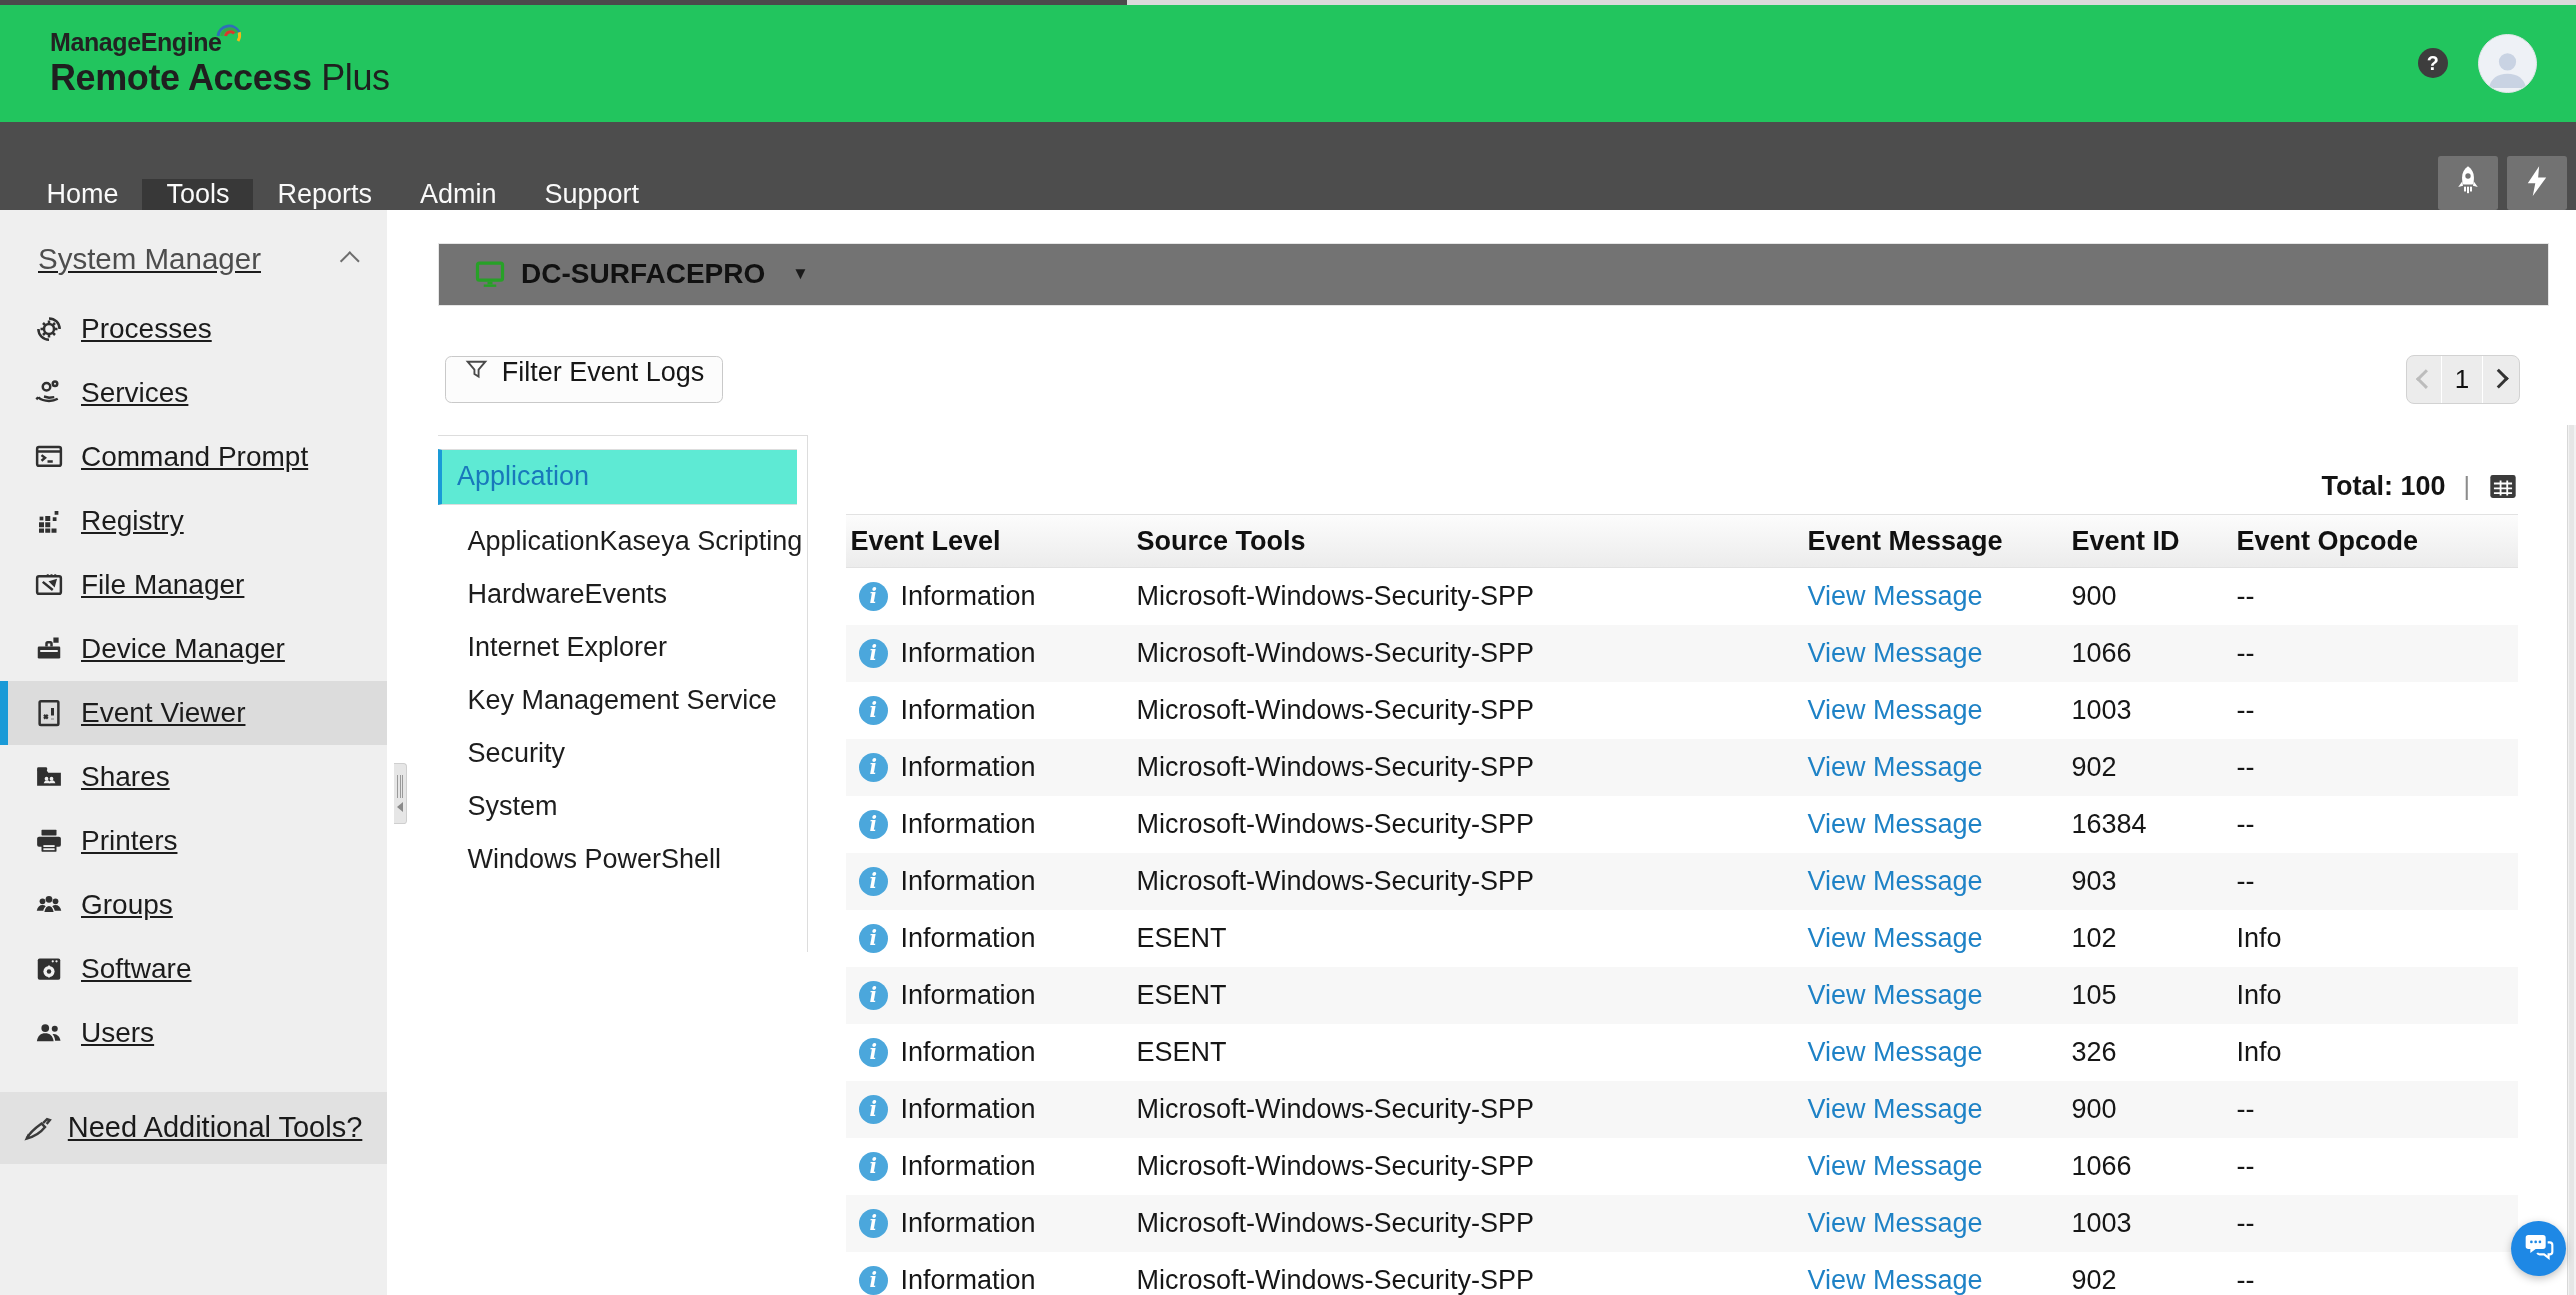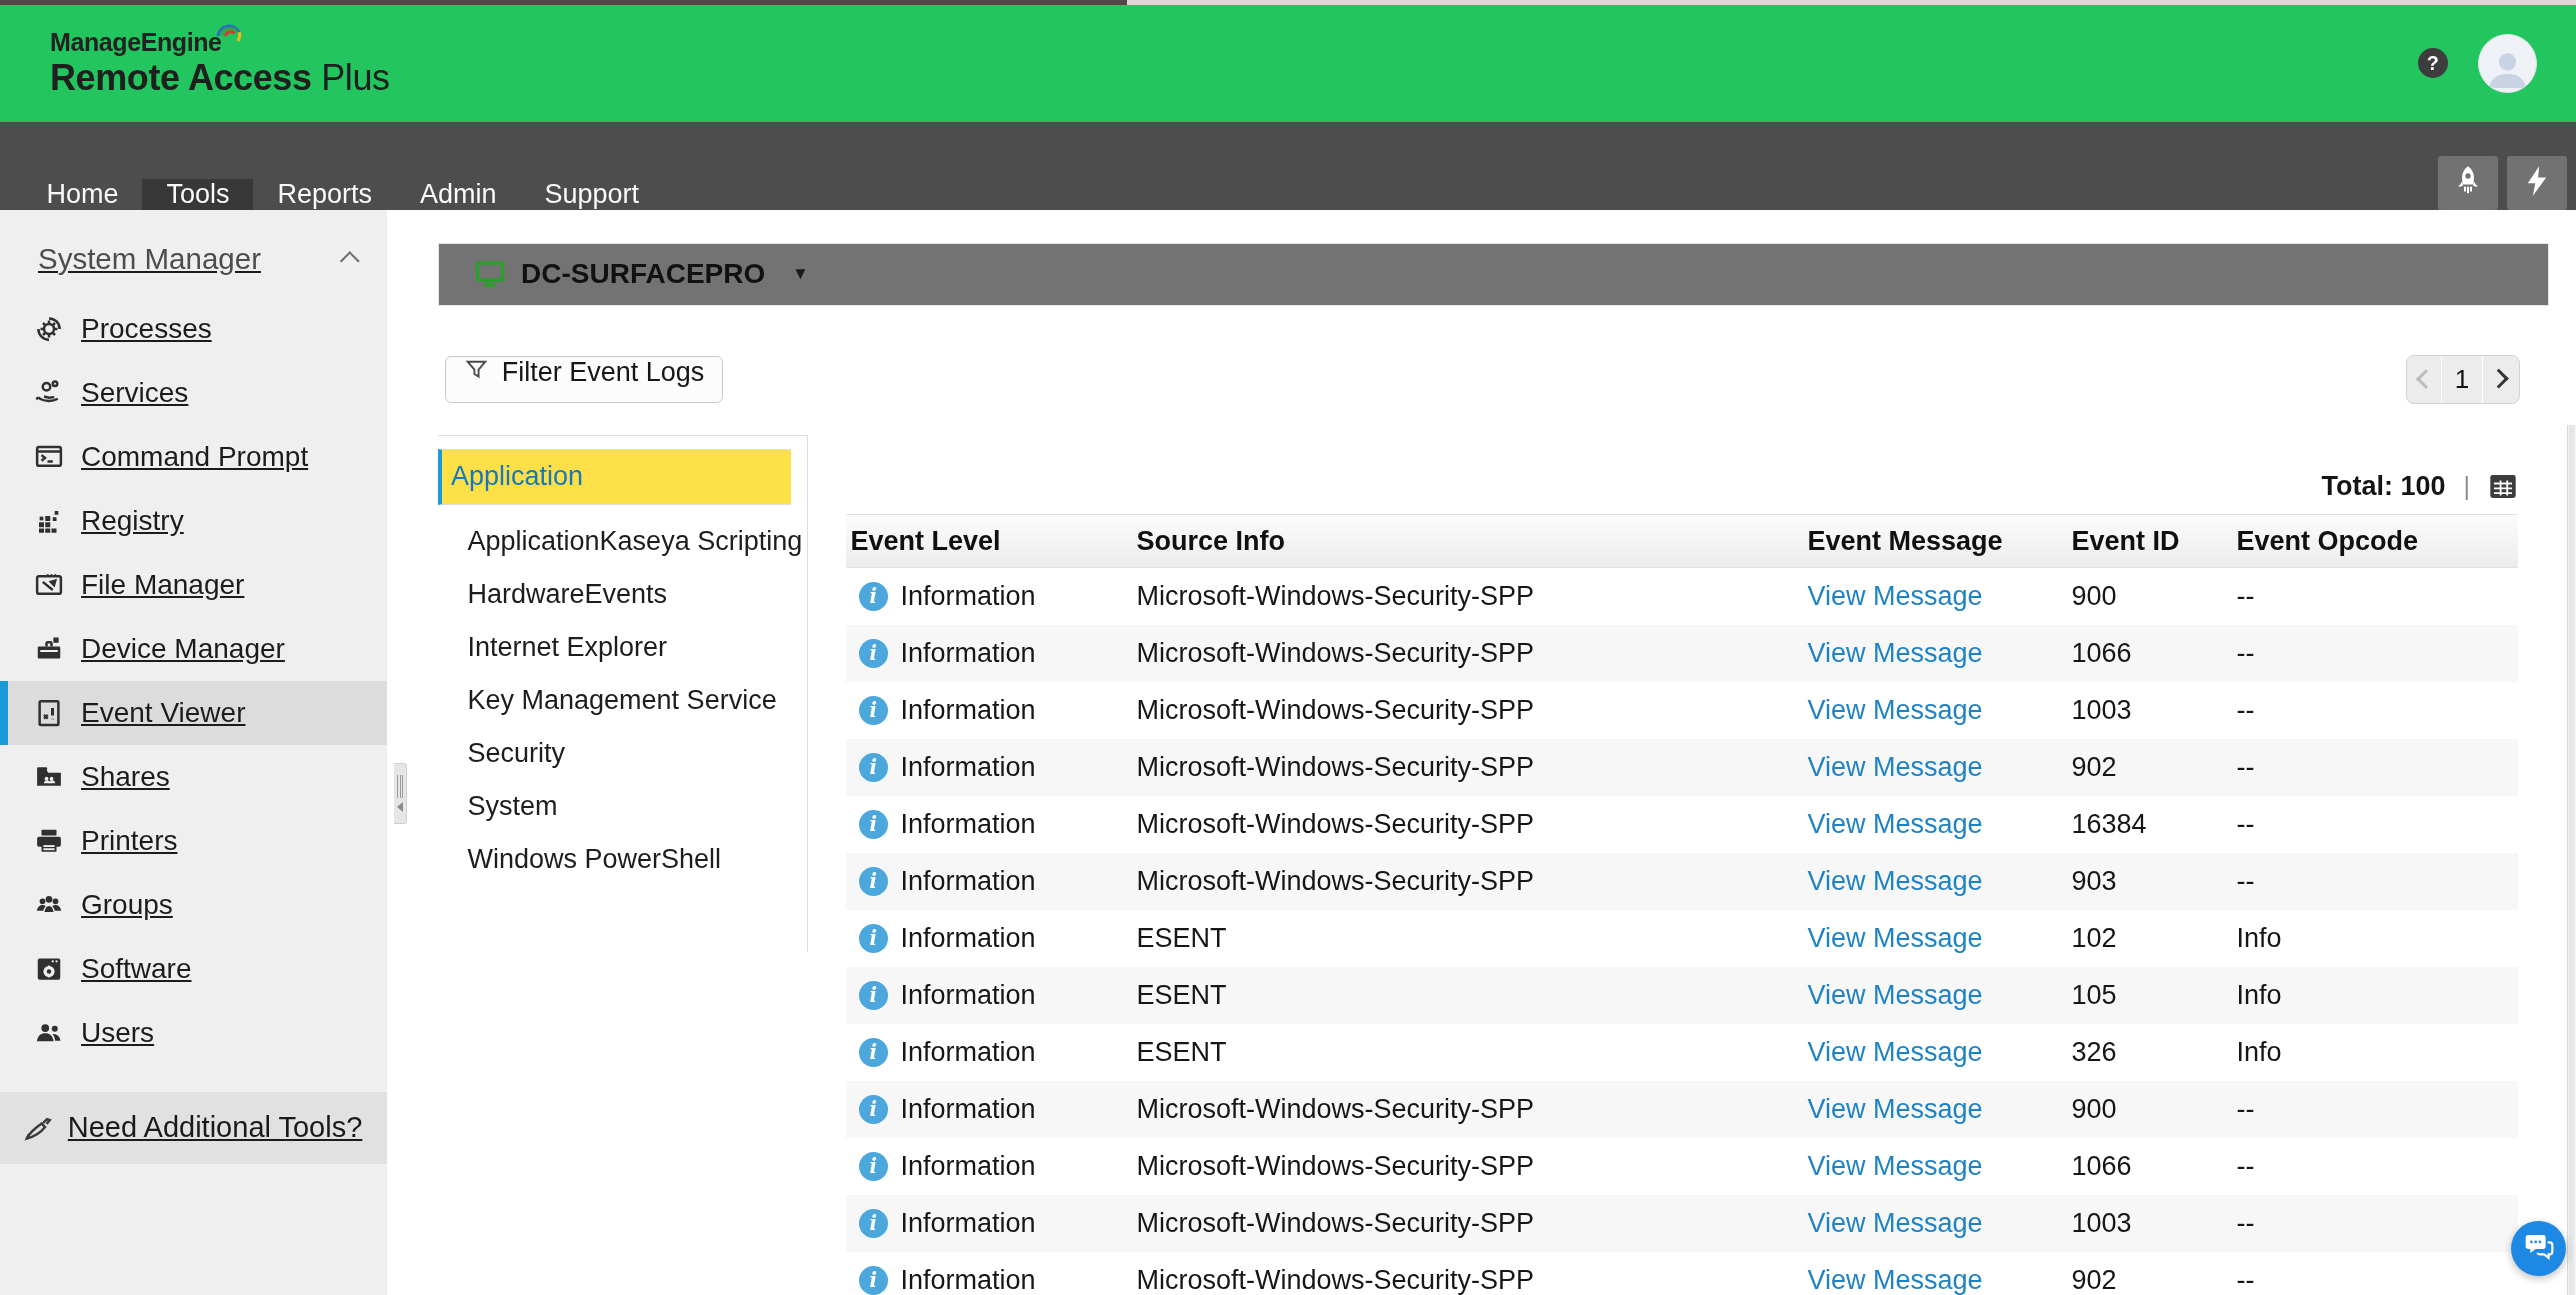--- a/index.html
+++ b/index.html
@@ -68,22 +68,22 @@
   .pg-prev{width:34px;}
   .pg-page{width:40px;font-size:26px;color:#111;border-left:1.8px solid #fff;border-right:1.8px solid #fff;}
   .pg-next{width:36px;}
   .chev{width:10.7px;height:10.7px;display:inline-block;}
   .chev.left{border-left:3.1px solid #bcbcbc;border-bottom:3.1px solid #bcbcbc;transform:rotate(45deg);margin-left:3.6px;}
   .chev.right{border-left:3.1px solid #333;border-bottom:3.1px solid #333;transform:rotate(-135deg);margin-right:3.6px;}
   
   .panel-row{margin-top:31px;display:flex;align-items:flex-start;}
   .categories{width:369px;border-top:0.9px solid #ddd;border-right:0.9px solid #ddd;min-height:503px;padding-top:13.4px;flex-shrink:0;}
   .cat-item{height:53px;display:flex;align-items:center;padding-left:29.5px;font-size:27px;font-weight:500;color:#1d1d1d;cursor:pointer;}
-  .cat-item.selected{height:54px;background:#fde047;border-top:0.9px solid #ddd;border-bottom:0.9px solid #ddd;
-                     border-left:4.5px solid #1a9ad7;padding-left:9px;color:#1878bb;width:calc(100% - 29px);
+  .cat-item.selected{height:54px;background:#5eead4;border-top:0.9px solid #ddd;border-bottom:0.9px solid #ddd;
+                     border-left:4.5px solid #1a9ad7;padding-left:15px;color:#1878bb;width:calc(100% - 29px);
                      position:relative;margin-right:-0.9px;z-index:1;}
   .cat-list{margin-top:9.8px;}
   
   .table-area{flex:1;margin-left:38px;margin-right:58px;}
   .table-meta{display:flex;align-items:center;justify-content:flex-end;gap:18px;margin-top:36px;height:32px;}
   .total-lbl{font-size:27px;font-weight:600;color:#141414;}
   .meta-divider{font-size:25px;color:#8c8c8c;}
   .grid-btn{width:30px;height:29px;cursor:pointer;}
   .grid-btn svg{width:30px;height:29px;display:block;}
   .thead,.tr{display:grid;grid-template-columns:286px 671px 264px 165px auto;}
@@ -395,21 +395,21 @@
                 <rect x="1.5" y="2.5" width="21" height="19" rx="2" fill="#3b3b3b"></rect>
                 <g stroke="#fff" stroke-width="1.5">
                   <path d="M4.5 9.5h15M4.5 13.5h15M4.5 17.5h15M10 7v12.5M15.5 7v12.5"></path>
                 </g>
               </svg>
             </span>
           </div>
 
           <div class="thead">
             <div class="th">Event Level</div>
-            <div class="th">Source Info</div>
+            <div class="th">Source Tools</div>
             <div class="th">Event Message</div>
             <div class="th">Event ID</div>
             <div class="th">Event Opcode</div>
           </div>
 
           <div class="tbody">
             <div class="tr">
               <div class="td level">
                   <span class="info-icon">i</span>
                   <span>Information</span>

